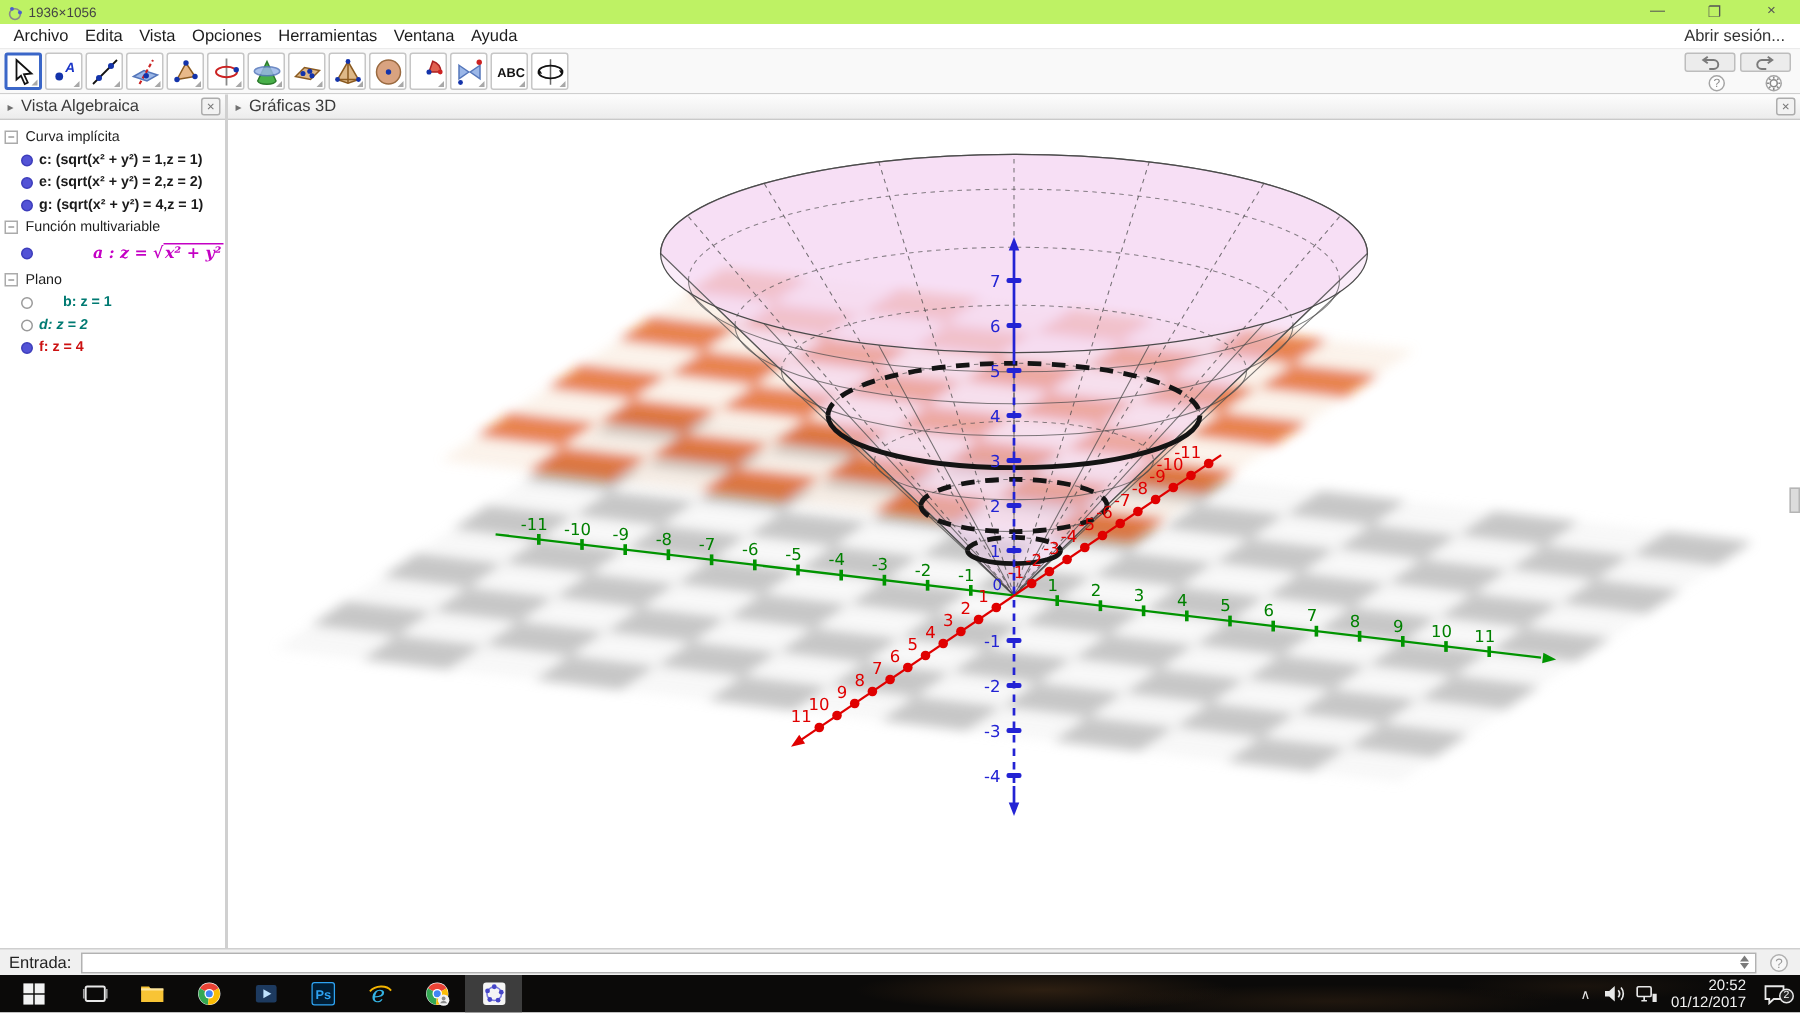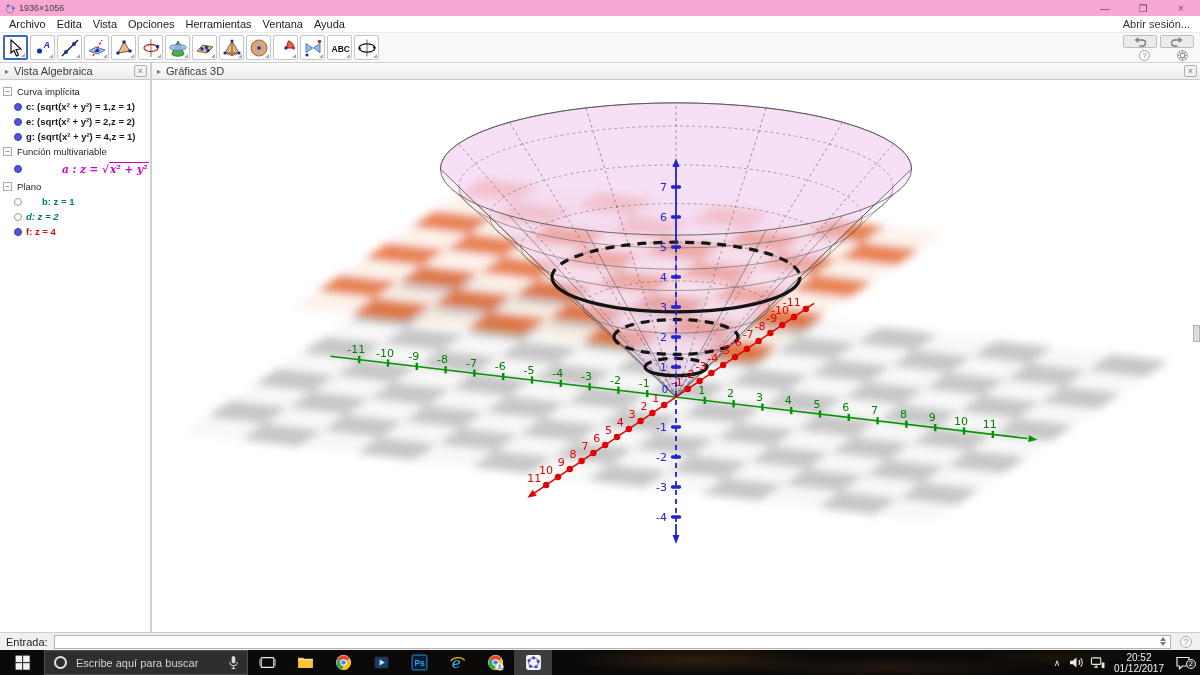--- a/index.html
+++ b/index.html
@@ -1,19 +1,19 @@
 <!DOCTYPE html>
 <html><head>
 <meta charset="utf-8">
 <style>
   *{box-sizing:border-box;margin:0;padding:0}
   body{width:1200px;height:675px;overflow:hidden;background:#fff;
        font-family:"Liberation Sans",sans-serif;-webkit-font-smoothing:antialiased}
   
-  .titlebar{height:16px;display:flex;align-items:center;background:#f9a8d4;font-size:9px;color:#444}
+  .titlebar{height:16px;display:flex;align-items:center;background:#bef264;font-size:9px;color:#444}
   .titlebar .app-icon{margin:1px 4px 0 5px;display:flex}
   .win-controls{margin-left:auto;display:flex}
   .win-controls span{width:38px;text-align:center;font-size:10px;color:#555}
   
   .menubar{height:17px;display:flex;align-items:center;background:#fff;font-size:11px;color:#1c1c1c;padding-left:8px;border-bottom:1px solid #ebebeb}
   .menu-item{margin-right:9px;padding:0 1px}
   .menu-signin{margin-left:auto;margin-right:10px;color:#333}
   
   .toolbar{height:30px;background:#f9f9f9;border-bottom:1px solid #cfcfcf;display:flex;align-items:center;padding-left:3px;position:relative}
   .tool-btn{width:25px;height:25px;background:#fff;border:1px solid #c6c6c6;border-radius:2px;margin-right:2px;position:relative;display:flex;align-items:center;justify-content:center;flex:none}
@@ -63,21 +63,21 @@
   .tb-btn svg{width:17px;height:17px}
   .tb-btn.start{width:44px}
   .tb-btn.active{background:#3d3d3d}
   .search-box{width:204px;background:#2e2e2e;border:1px solid #4f4f4f;display:flex;align-items:center;color:#d5d5d5;font-size:11px;flex:none}
   .cortana{width:13px;height:13px;border:2px solid #e2e2e2;border-radius:50%;margin:0 9px;flex:none}
   .search-text{flex:1;white-space:nowrap;overflow:hidden}
   .mic{margin:0 8px;display:flex}
   .tray{margin-left:auto;display:flex;align-items:center}
   .tray-chevron{color:#e5e5e5;font-size:9px;width:18px;text-align:center}
   .tray-icon{width:21px;display:flex;justify-content:center;align-items:center}
-  .clock{font-size:10px;color:#f2f2f2;text-align:center;line-height:11px;margin:8px 6px;white-space:nowrap}
+  .clock{font-size:10px;color:#f2f2f2;text-align:right;line-height:11px;margin:8px 6px;white-space:nowrap}
   .action-center{position:relative;width:26px;display:flex;justify-content:center;align-items:center;margin-right:4px}
   .badge{position:absolute;right:0;bottom:1px;width:10px;height:10px;border-radius:50%;background:#252525;border:1px solid #e8e8e8;color:#fff;font-size:7px;line-height:8px;text-align:center}
 </style>
 </head>
 <body>
 
 <div class="titlebar">
   <span class="app-icon">
     <svg width="10" height="10" viewBox="0 0 10 10">
         <circle cx="5" cy="5.4" r="3.6" fill="none" stroke="#8a8a8a" stroke-width="1.1"></circle>
@@ -691,30 +691,20 @@
 
 <div class="taskbar">
   <div class="tb-btn start">
     <svg viewBox="0 0 16 16">
         <rect x="1.5" y="1.5" width="6.2" height="6.2" fill="#f2f2f2"></rect>
         <rect x="8.6" y="1.5" width="6.2" height="6.2" fill="#f2f2f2"></rect>
         <rect x="1.5" y="8.6" width="6.2" height="6.2" fill="#f2f2f2"></rect>
         <rect x="8.6" y="8.6" width="6.2" height="6.2" fill="#f2f2f2"></rect>
       </svg>
   </div>
-  <div class="search-box">
-    <span class="cortana"></span>
-    <span class="search-text">Escribe aquí para buscar</span>
-    <span class="mic">
-      <svg width="11" height="15" viewBox="0 0 12 16">
-          <rect x="4" y="1" width="4" height="8" rx="2" fill="#d8d8d8"></rect>
-          <path d="M2 7.5 a4 4 0 0 0 8 0 M6 11.5 v2.5 M4 14.5 h4" stroke="#d8d8d8" stroke-width="1.1" fill="none"></path>
-        </svg>
-    </span>
-  </div>
   <span id="taskbar-apps" style="display:flex">
       <div class="tb-btn">
         <svg viewBox="0 0 16 16">
           <rect x="2" y="3.5" width="12" height="9" rx="1" fill="none" stroke="#e8e8e8" stroke-width="1.2"></rect>
           <path d="M0.8 5 v6 M15.2 5 v6" stroke="#9a9a9a" stroke-width="1.1"></path>
         </svg>
       </div>
       <div class="tb-btn">
         <svg viewBox="0 0 16 16">
           <path d="M1 3.5 h5 l1.3 1.7 H15 v8 H1 z" fill="#f8c435"></path>

